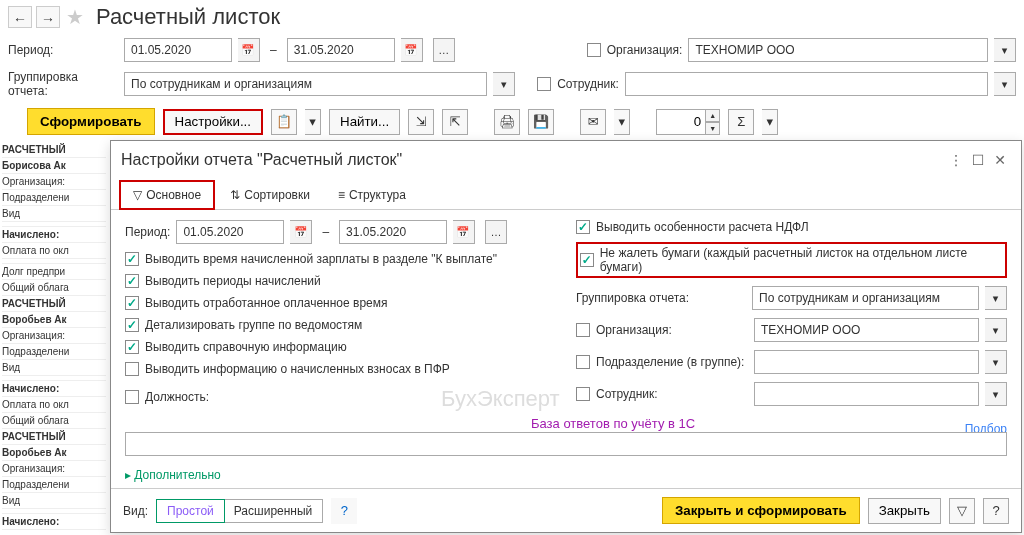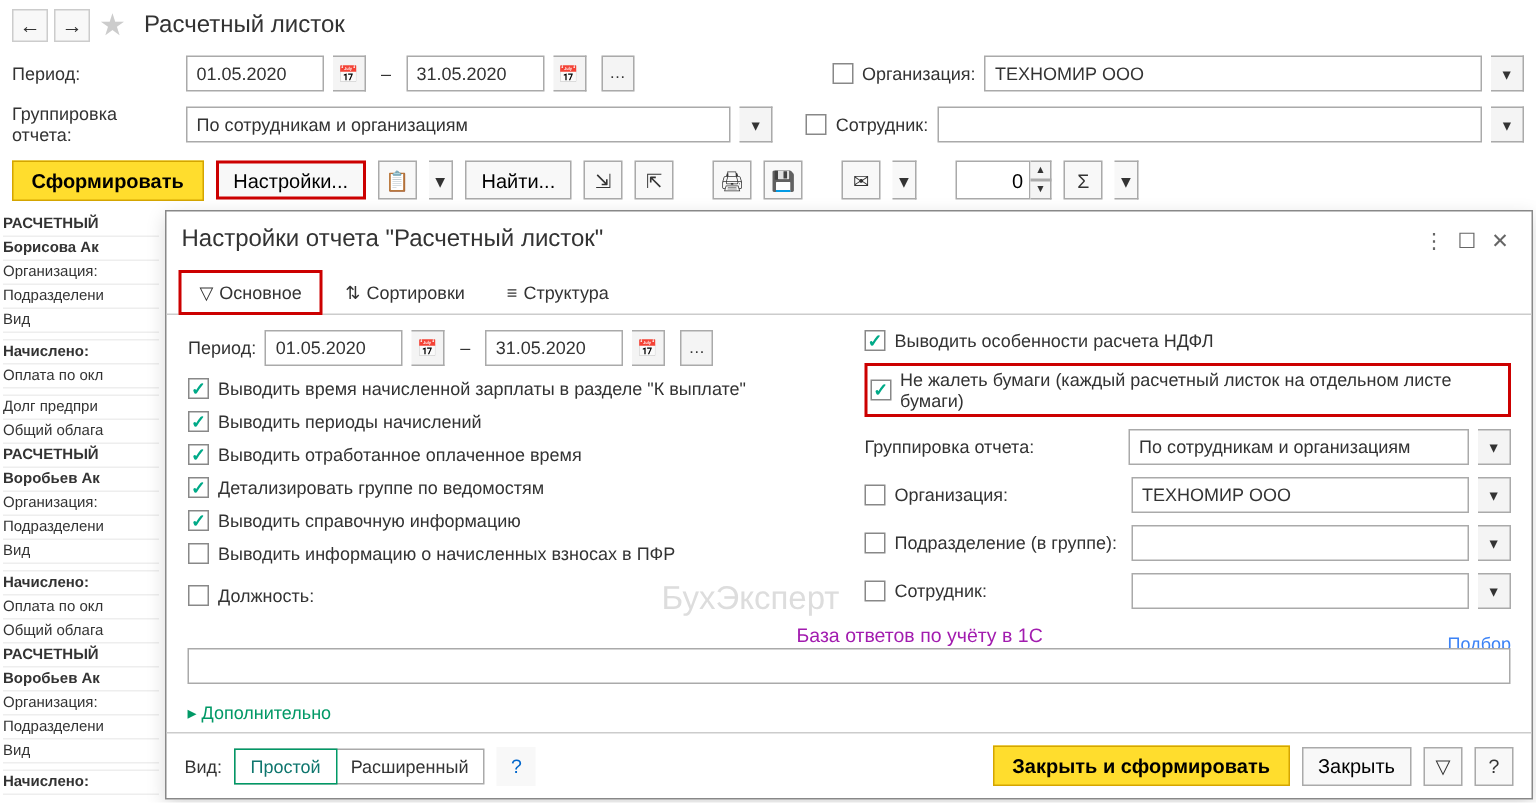--- a/index.html
+++ b/index.html
@@ -1,30 +1,30 @@
 <!DOCTYPE html>
 <html><head>
 <meta charset="utf-8">
 <style>
 * { box-sizing: border-box; margin: 0; padding: 0; }
 body { font-family: Arial, sans-serif; font-size: 12px; color: #333; background: #fff; width: 1024px; height: 535px; overflow: hidden; position: relative; }
 .topbar { display: flex; align-items: center; padding: 4px 8px; gap: 4px; }
 .nav-btn { width: 24px; height: 22px; border: 1px solid #ccc; background: #f8f8f8; display: flex; align-items: center; justify-content: center; font-size: 14px; cursor: pointer; }
 .star { color: #ccc; font-size: 20px; margin: 0 2px; }
-.title { font-size: 16px; margin-left: 6px; }
+.title { font-size: 22px; margin-left: 6px; }
 .row { display: flex; align-items: center; padding: 4px 8px; gap: 6px; }
 .label { color: #333; }
 .input-field { border: 1px solid #aaa; padding: 3px 6px; background: #fff; height: 24px; display: flex; align-items: center; }
-.date-input { width: 92px; }
+.date-input { width: 108px; }
 .cal-btn, .ellipsis-btn, .dd-btn { width: 22px; height: 24px; border: 1px solid #aaa; border-left: none; background: #f4f4f4; display: flex; align-items: center; justify-content: center; cursor: pointer; font-size: 11px; }
 .ellipsis-btn { border-left: 1px solid #aaa; margin-left: 4px; }
 .checkbox { width: 14px; height: 14px; border: 1px solid #888; background: #fff; display: inline-block; vertical-align: middle; cursor: pointer; }
 .checkbox.checked::after { content: "✓"; color: #0a8; font-weight: bold; font-size: 12px; line-height: 12px; display: block; text-align: center; }
 .wide-input { flex: 1; border: 1px solid #aaa; height: 24px; padding: 3px 6px; display: flex; align-items: center; }
-.toolbar { display: flex; align-items: flex-start; padding: 6px 8px; gap: 8px; }
+.toolbar { display: flex; align-items: center; padding: 6px 8px; gap: 8px; margin-left: 19px; }
 .yellow-btn { background: #ffdd2d; border: 1px solid #d4a500; padding: 5px 12px; font-weight: bold; cursor: pointer; }
 .btn { border: 1px solid #aaa; background: #f8f8f8; padding: 4px 10px; cursor: pointer; height: 26px; display: flex; align-items: center; gap: 4px; }
 .red-box { border: 2px solid #c00 !important; }
 .tb-icon { width: 26px; height: 26px; border: 1px solid #aaa; background: #f8f8f8; display: flex; align-items: center; justify-content: center; cursor: pointer; font-size: 13px; }
 .spinner { display: flex; align-items: center; }
 .spinner input { width: 50px; height: 26px; border: 1px solid #aaa; text-align: right; padding: 0 4px; }
 .spinner-btns { display: flex; flex-direction: column; }
 .spinner-btns div { width: 14px; height: 13px; border: 1px solid #aaa; border-left: none; font-size: 7px; display: flex; align-items: center; justify-content: center; cursor: pointer; background: #f4f4f4; }
 .bg-list { position: absolute; top: 140px; left: 0; width: 108px; font-size: 10px; padding: 2px; }
 .bg-list div { border-bottom: 1px solid #eee; padding: 2px 0; white-space: nowrap; overflow: hidden; }
@@ -41,21 +41,21 @@
 .check-row { display: flex; align-items: center; gap: 6px; }
 .field-row { display: flex; align-items: center; gap: 6px; }
 .field-row .lbl { width: 170px; }
 .field-row .val { flex: 1; border: 1px solid #aaa; height: 24px; padding: 3px 6px; display: flex; align-items: center; }
 .link { color: #3b82f6; cursor: pointer; }
 .link.green { color: #009966; }
 .full-input { border: 1px solid #aaa; height: 24px; width: 100%; }
 .dialog-footer { border-top: 1px solid #ccc; padding: 8px 12px; display: flex; align-items: center; gap: 8px; }
 .seg { display: flex; border: 1px solid #aaa; }
 .seg div { padding: 4px 10px; cursor: pointer; }
-.seg .active { color: #0f766e; border: 1px solid #009966; margin: -1px; }
+.seg .active { color: #8b5cf6; border: 1px solid #009966; margin: -1px; }
 .spacer { flex: 1; }
 .watermark { position: absolute; top: 245px; left: 330px; font-size: 22px; color: #ddd; pointer-events: none; z-index: 0; }
 .watermark2 { position: absolute; top: 275px; left: 420px; font-size: 13px; color: #a21caf; pointer-events: none; z-index: 0; }
 </style>
 </head>
 <body>
 
 <div class="topbar">
   <div class="nav-btn">←</div>
   <div class="nav-btn">→</div>

